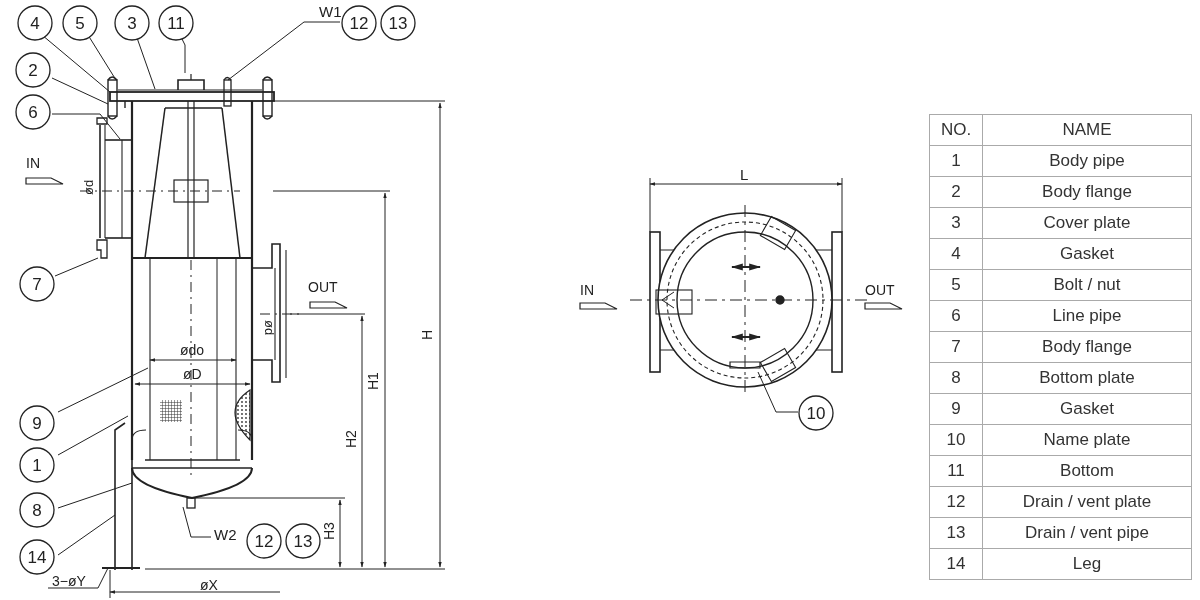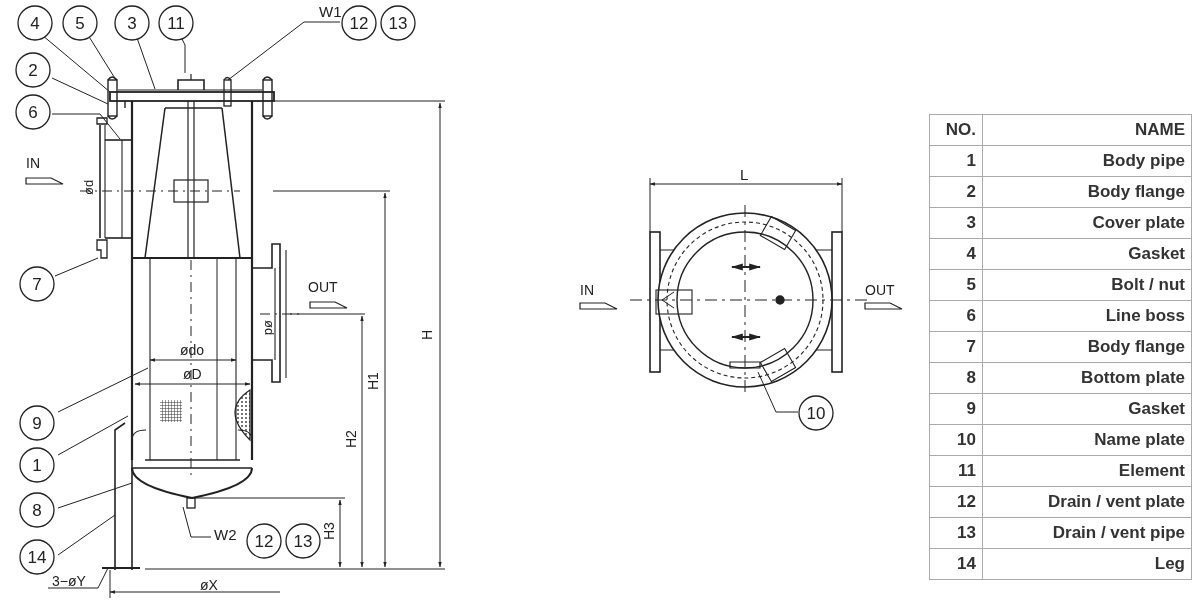--- a/index.html
+++ b/index.html
@@ -3,21 +3,21 @@
 <meta charset="utf-8">
 <style>
   html, body { margin:0; padding:0; background:#ffffff; }
   body { width:1200px; height:600px; position:relative; overflow:hidden;
          font-family:"Liberation Sans", sans-serif; color:#222; }
   .drawing { position:absolute; left:0; top:0; width:920px; height:600px; }
   svg text { font-family:"Liberation Sans", sans-serif; fill:#222; }
   .parts-table { position:absolute; left:929px; top:114px; border-collapse:collapse;
                  font-size:17px; color:#333; }
   .parts-table td, .parts-table th { border:1.5px solid #aaa; height:30px; padding:0 6px;
-                 text-align:right; font-weight:bold; white-space:nowrap; }
+                 text-align:center; font-weight:normal; white-space:nowrap; }
   .parts-table .col-no { width:40px; }
   .parts-table .col-name { width:196px; }
 </style>
 </head>
 <body>
 
 <svg class="drawing" width="920" height="600" viewBox="0 0 920 600" xmlns="http://www.w3.org/2000/svg">
   <defs>
     <marker id="arr" viewBox="0 0 10 10" refX="9" refY="5" markerWidth="6" markerHeight="6" orient="auto-start-reverse">
       <path d="M0,2 L10,5 L0,8 z" fill="#222"></path>
@@ -294,41 +294,41 @@
     <tr>
         <td>4</td>
         <td>Gasket</td>
       </tr>
     <tr>
         <td>5</td>
         <td>Bolt / nut</td>
       </tr>
     <tr>
         <td>6</td>
-        <td>Line boss</td>
+        <td>Line pipe</td>
       </tr>
     <tr>
         <td>7</td>
         <td>Body flange</td>
       </tr>
     <tr>
         <td>8</td>
         <td>Bottom plate</td>
       </tr>
     <tr>
         <td>9</td>
         <td>Gasket</td>
       </tr>
     <tr>
         <td>10</td>
         <td>Name plate</td>
       </tr>
     <tr>
         <td>11</td>
-        <td>Element</td>
+        <td>Bottom</td>
       </tr>
     <tr>
         <td>12</td>
         <td>Drain / vent plate</td>
       </tr>
     <tr>
         <td>13</td>
         <td>Drain / vent pipe</td>
       </tr>
     <tr>

